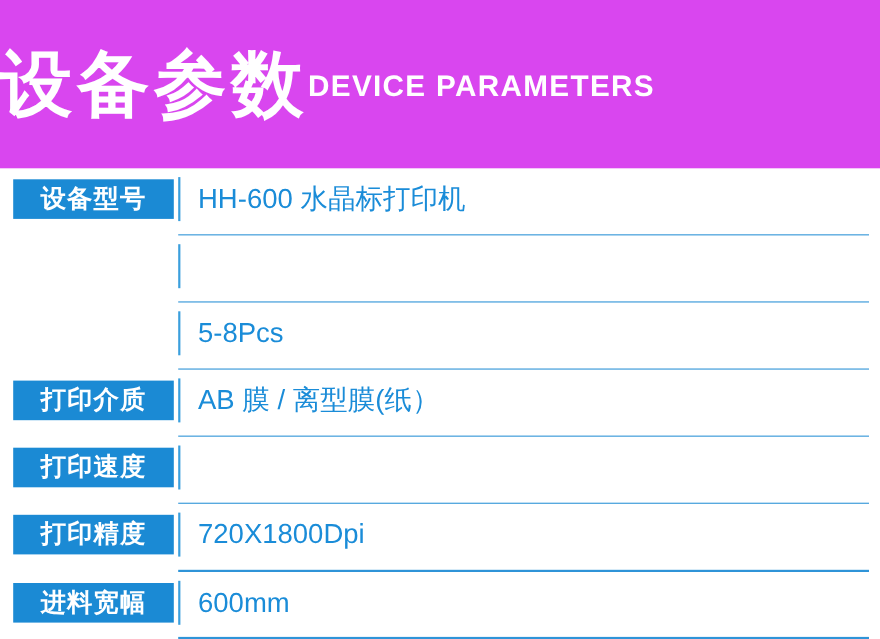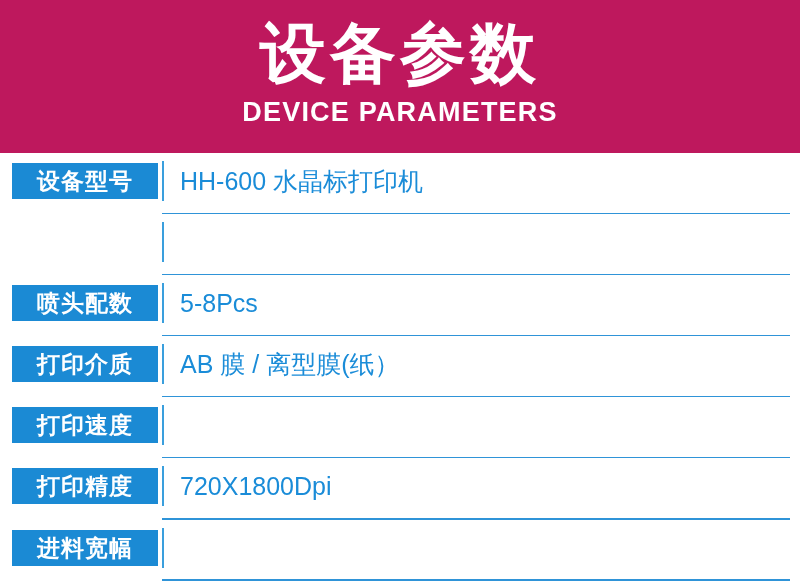--- a/index.html
+++ b/index.html
@@ -20,27 +20,27 @@
     background: #ffffff;
   }
 
   
   .header {
     position: absolute;
     left: 0;
     top: 0;
     width: 800px;
     height: 153px;
-    background: #be185d;
+    background: #d946ef;
     display: flex;
-    flex-direction: column;
+    flex-direction: row;
     align-items: center;
     justify-content: flex-start;
     box-sizing: border-box;
-    padding-top: 14px;
+    padding-top: 0;
   }
   .header-title {
     color: #ffffff;
     font-family: "DejaVu Sans", "Liberation Sans", sans-serif;
     font-size: 66px;
     font-weight: bold;
     line-height: 80px;
     letter-spacing: 4px;
     white-space: nowrap;
   }
@@ -134,21 +134,20 @@
       <div class="spec-value">HH-600 水晶标打印机</div>
       <div class="spec-divider-h"></div>
     </div>
 
     <div class="spec-row">
       <div class="spec-divider-v"></div>
       <div class="spec-divider-h"></div>
     </div>
 
     <div class="spec-row">
-      <div class="spec-label">喷头配数</div>
       <div class="spec-divider-v"></div>
       <div class="spec-value">5-8Pcs</div>
       <div class="spec-divider-h"></div>
     </div>
 
     <div class="spec-row">
       <div class="spec-label">打印介质</div>
       <div class="spec-divider-v"></div>
       <div class="spec-value">AB 膜 / 离型膜(纸）</div>
       <div class="spec-divider-h"></div>
@@ -163,17 +162,18 @@
     <div class="spec-row">
       <div class="spec-label">打印精度</div>
       <div class="spec-divider-v"></div>
       <div class="spec-value">720X1800Dpi</div>
       <div class="spec-divider-h"></div>
     </div>
 
     <div class="spec-row">
       <div class="spec-label">进料宽幅</div>
       <div class="spec-divider-v"></div>
+      <div class="spec-value">600mm</div>
       <div class="spec-divider-h"></div>
     </div>
 
   </div>
 </div>
 
 </body></html>

